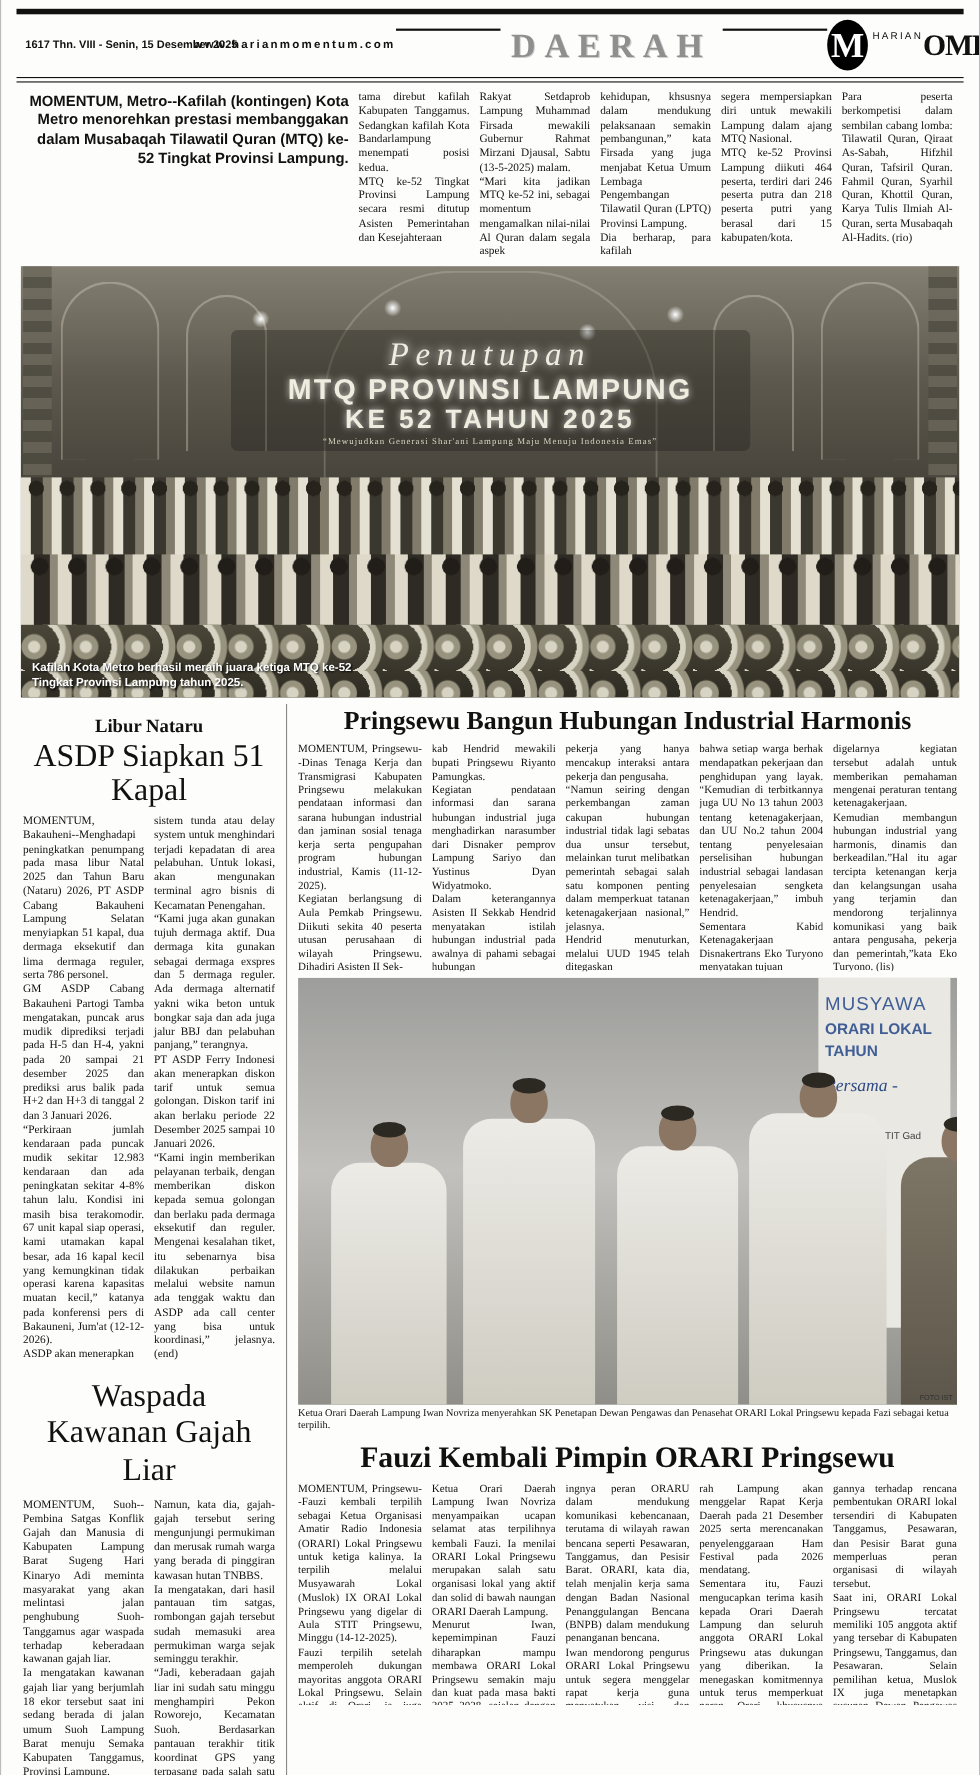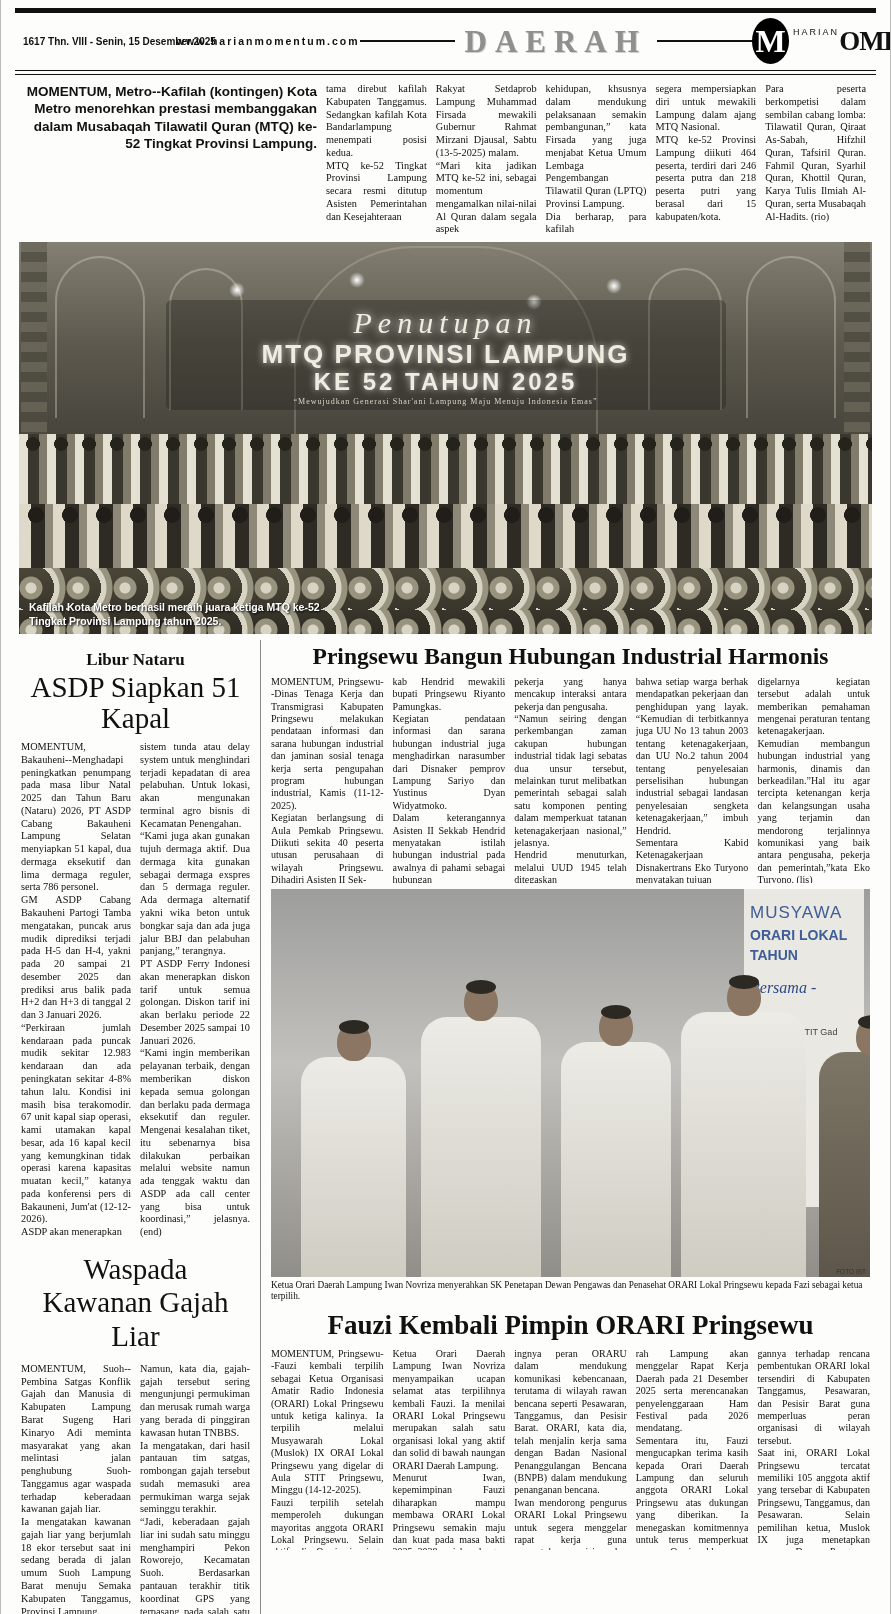--- a/index.html
+++ b/index.html
@@ -5,21 +5,21 @@
   html,body{margin:0;padding:0;background:#e8e8e8;}
   .page{width:891px;height:1614px;background:#fdfdfb;position:relative;overflow:hidden;
         font-family:"Liberation Serif",serif;color:#111;box-sizing:border-box;
         border-left:1px solid #bbb;border-right:1px solid #bbb;}
   .toprule{height:5px;background:#111;margin:8px 14px 0 14px;}
   
   .header{display:flex;align-items:center;justify-content:space-between;margin:2px 22px 0 22px;height:52px;}
   .edition{font-family:"Liberation Sans",sans-serif;font-weight:bold;font-size:10px;white-space:nowrap;text-align:right;}
   .sectionwrap{display:flex;flex-direction:row;align-items:center;margin-left:-40px;}
   .website{font-family:"Liberation Sans",sans-serif;font-weight:bold;font-size:10.5px;letter-spacing:2px;}
-  .sectionrow{display:flex;align-items:center;gap:10px;}
+  .sectionrow{display:flex;gap:10px;}
   .dashline{width:95px;height:0;border-top:2px solid #111;}
   .section-title{font-size:31px;letter-spacing:8px;color:#8f8f8f;font-weight:bold;line-height:1;
                  text-shadow:1px 1px 0 #cfcfcf;}
   .brand{display:flex;align-items:center;}
   .logo-m{width:46px;height:46px;border-radius:50%;background:#000;color:#fff;display:flex;
           align-items:center;justify-content:center;font-size:32px;font-weight:bold;z-index:2;}
   .logo-right{margin-left:-8px;display:flex;flex-direction:row;line-height:1;}
   .logo-harian{font-family:"Liberation Sans",sans-serif;font-size:9px;letter-spacing:2px;padding-left:12px;}
   .logo-name{font-size:27px;font-weight:bold;letter-spacing:-1px;}
   .logo-tag{font-family:"Liberation Sans",sans-serif;font-size:6.3px;letter-spacing:.5px;border-top:1px solid #111;
@@ -45,21 +45,21 @@
           background:linear-gradient(180deg,#837f72 0%,#5d594e 26%,#45423a 52%,#55524a 72%,#6e6b5f 100%);}
   .arch{position:absolute;border:2px solid rgba(232,226,206,.33);border-bottom:none;border-radius:120px 120px 0 0;}
   .a1{left:36px;top:14px;width:86px;height:160px;}
   .a2{left:150px;top:26px;width:70px;height:140px;}
   .a3{right:150px;top:26px;width:70px;height:140px;}
   .a4{right:36px;top:14px;width:86px;height:160px;}
   .a5{left:50%;top:4px;width:300px;height:210px;transform:translateX(-50%);border-color:rgba(232,226,206,.22);}
   .tower{position:absolute;top:0;bottom:140px;width:26px;background:repeating-linear-gradient(180deg,#6a6659 0 10px,#4d4a40 10px 20px);opacity:.8;}
   .t1{left:2px;} .t2{right:2px;}
   .glow{position:absolute;width:16px;height:16px;border-radius:50%;background:radial-gradient(circle,#fff 0%,rgba(255,255,255,0) 70%);}
-  .p1banner{position:absolute;left:50%;top:58px;transform:translateX(-50%);width:560px;text-align:center;
+  .p1banner{position:absolute;left:50%;top:58px;transform:translateX(-50%);width:472px;text-align:center;
             color:#efece0;background:rgba(30,28,22,.35);padding:6px 0 4px 0;border-radius:6px;}
   .p1line1{font-style:italic;font-size:30px;letter-spacing:6px;text-shadow:0 0 9px rgba(255,255,255,.9);}
   .p1line2{font-family:"Liberation Sans",sans-serif;font-weight:bold;font-size:26px;letter-spacing:2px;
            text-shadow:0 0 7px rgba(255,255,255,.75);line-height:1.1;}
   .p1line3{font-family:"Liberation Sans",sans-serif;font-weight:bold;font-size:24px;letter-spacing:3px;
            text-shadow:0 0 7px rgba(255,255,255,.75);line-height:1.1;}
   .p1tag{font-size:8px;color:#d9d6c6;margin-top:2px;letter-spacing:1px;}
   .crowd1{position:absolute;left:0;right:0;top:192px;height:78px;
      background:
        radial-gradient(circle 7px at 14px 10px,#26231d 98%,transparent),

